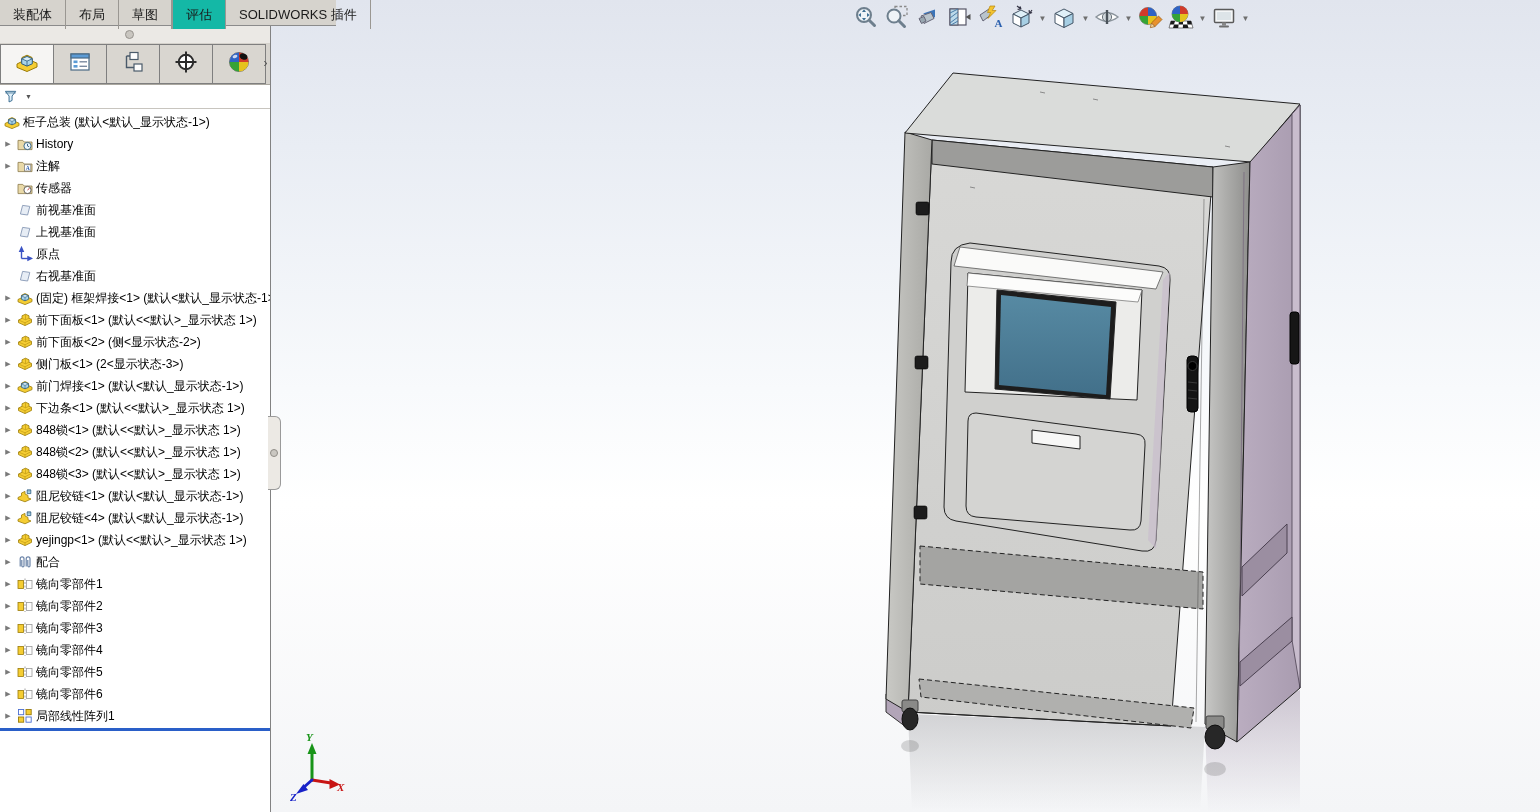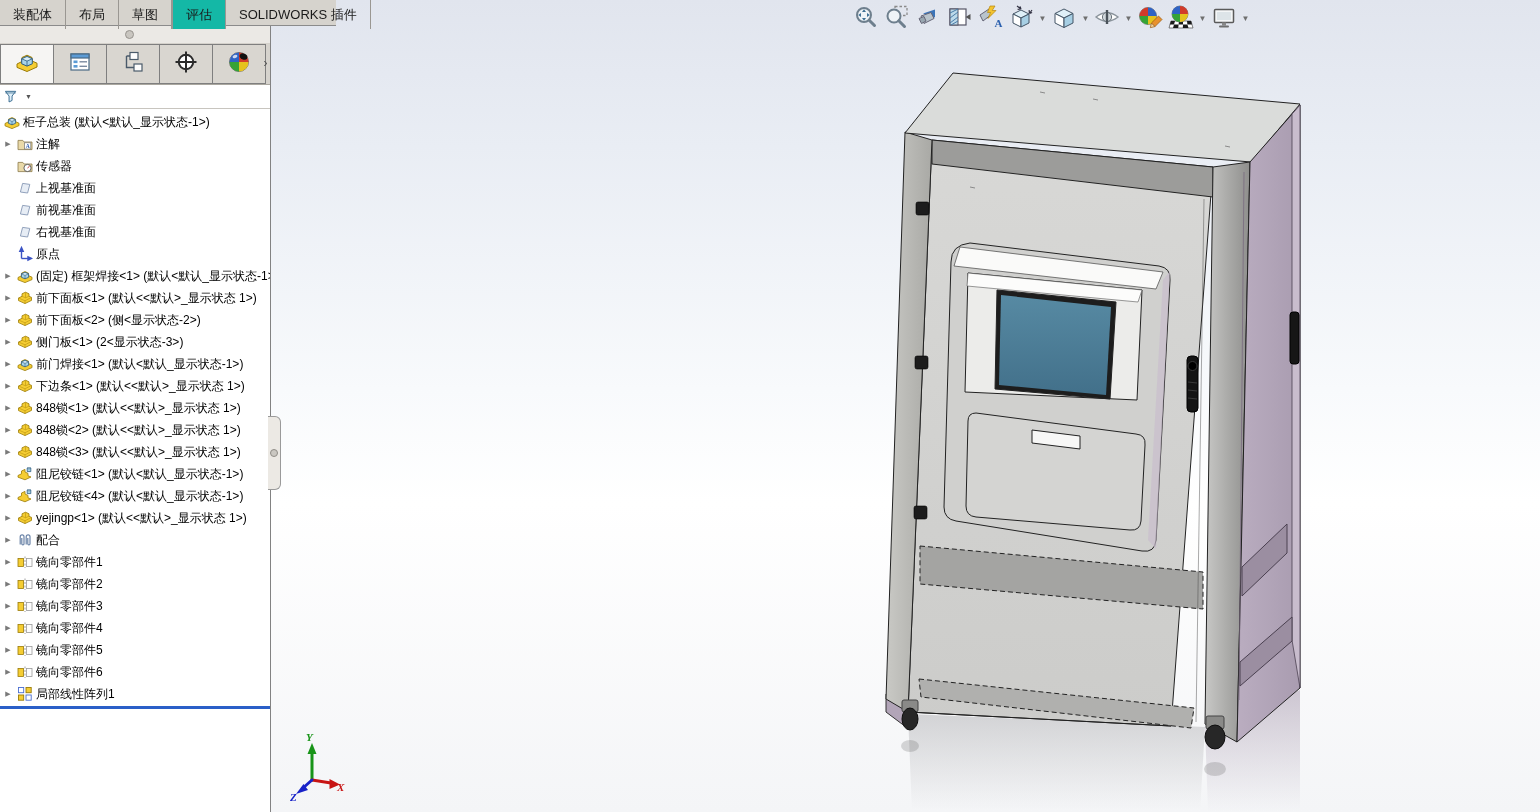--- a/index.html
+++ b/index.html
@@ -395,20 +395,31 @@
           <svg width="16" height="16" viewBox="0 0 16 16">
             <path d="M1 9.5 4.5 7.8 4.5 5.2 8 3.6 11.5 5.2 11.5 7.6 15 9.2 15 11.6 8 14.6 1 11.8Z" fill="#f5cd33" stroke="#9a7b08" stroke-width=".8" stroke-linejoin="round"></path>
             <path d="M8 4.4 11.6 5.9 11.6 9.3 8 10.8 4.4 9.3 4.4 5.9Z" fill="#a8d4ea" stroke="#2d5d80" stroke-width=".8"></path>
             <path d="M8 4.4 11.6 5.9 8 7.4 4.4 5.9Z" fill="#d9eef8" stroke="#2d5d80" stroke-width=".6"></path>
             <line x1="8" y1="7.4" x2="8" y2="10.8" stroke="#2d5d80" stroke-width=".6"></line>
           </svg>
         </span>
     <span class="tlabel">柜子总装  (默认&lt;默认_显示状态-1&gt;)</span>
   </div>
 
+  <div class="trow">
+    <span class="arrowbox">▶</span>
+    <span class="t-ico">
+          <svg width="16" height="16" viewBox="0 0 16 16">
+            <path d="M1 4.4 5.8 4.4 7.2 6 15 6 15 13.6 1 13.6Z" fill="#e9d9a8" stroke="#8b7a4a" stroke-width=".8"></path>
+            <circle cx="10.5" cy="10" r="3.6" fill="#eef6fc" stroke="#2d5d80" stroke-width=".9"></circle>
+            <path d="M10.5 10 10.5 7.8 M10.5 10 12.2 10.8" stroke="#2d5d80" stroke-width=".9" fill="none"></path>
+          </svg>
+        </span>
+    <span class="tlabel">History</span>
+  </div>
 
   <div class="trow">
     <span class="arrowbox">▶</span>
     <span class="t-ico">
           <svg width="16" height="16" viewBox="0 0 16 16">
             <path d="M1 4.4 5.8 4.4 7.2 6 15 6 15 13.6 1 13.6Z" fill="#e9d9a8" stroke="#8b7a4a" stroke-width=".8"></path>
             <rect x="7.6" y="6.8" width="6.2" height="6.2" fill="#fff" stroke="#777" stroke-width=".7"></rect>
             <text x="10.7" y="12" text-anchor="middle" font-size="5.6" font-weight="bold" fill="#2d5dae" font-family="Liberation Serif,serif">A</text>
           </svg>
         </span>
@@ -427,59 +438,59 @@
     <span class="tlabel">传感器</span>
   </div>
 
   <div class="trow">
     <span class="arrowbox"></span>
     <span class="t-ico">
           <svg width="16" height="16" viewBox="0 0 16 16">
             <path d="M3.4 12 5.6 3.4 12.8 4.4 10.6 13Z" fill="rgba(170,190,220,.28)" stroke="#92a2bc" stroke-width="1"></path>
           </svg>
         </span>
+    <span class="tlabel">前视基准面</span>
+  </div>
+
+  <div class="trow">
+    <span class="arrowbox"></span>
+    <span class="t-ico">
+          <svg width="16" height="16" viewBox="0 0 16 16">
+            <path d="M3.4 12 5.6 3.4 12.8 4.4 10.6 13Z" fill="rgba(170,190,220,.28)" stroke="#92a2bc" stroke-width="1"></path>
+          </svg>
+        </span>
     <span class="tlabel">上视基准面</span>
-  </div>
-
-  <div class="trow">
-    <span class="arrowbox"></span>
-    <span class="t-ico">
-          <svg width="16" height="16" viewBox="0 0 16 16">
-            <path d="M3.4 12 5.6 3.4 12.8 4.4 10.6 13Z" fill="rgba(170,190,220,.28)" stroke="#92a2bc" stroke-width="1"></path>
-          </svg>
-        </span>
-    <span class="tlabel">前视基准面</span>
-  </div>
-
-  <div class="trow">
-    <span class="arrowbox"></span>
-    <span class="t-ico">
-          <svg width="16" height="16" viewBox="0 0 16 16">
-            <path d="M3.4 12 5.6 3.4 12.8 4.4 10.6 13Z" fill="rgba(170,190,220,.28)" stroke="#92a2bc" stroke-width="1"></path>
-          </svg>
-        </span>
-    <span class="tlabel">右视基准面</span>
   </div>
 
   <div class="trow">
     <span class="arrowbox"></span>
     <span class="t-ico">
           <svg width="16" height="16" viewBox="0 0 16 16">
             <g stroke="#3b53c4" stroke-width="1.4" fill="#3b53c4">
               <line x1="4.5" y1="12.5" x2="4.5" y2="4"></line>
               <path d="M4.5 1.5 2.8 5.2 6.2 5.2Z"></path>
               <line x1="4.5" y1="12.5" x2="11.5" y2="12.5"></line>
               <path d="M14.5 12.5 11 10.8 11 14.2Z"></path>
             </g>
           </svg>
         </span>
     <span class="tlabel">原点</span>
   </div>
 
   <div class="trow">
+    <span class="arrowbox"></span>
+    <span class="t-ico">
+          <svg width="16" height="16" viewBox="0 0 16 16">
+            <path d="M3.4 12 5.6 3.4 12.8 4.4 10.6 13Z" fill="rgba(170,190,220,.28)" stroke="#92a2bc" stroke-width="1"></path>
+          </svg>
+        </span>
+    <span class="tlabel">右视基准面</span>
+  </div>
+
+  <div class="trow">
     <span class="arrowbox">▶</span>
     <span class="t-ico">
           <svg width="16" height="16" viewBox="0 0 16 16">
             <path d="M1 9.5 4.5 7.8 4.5 5.2 8 3.6 11.5 5.2 11.5 7.6 15 9.2 15 11.6 8 14.6 1 11.8Z" fill="#f5cd33" stroke="#9a7b08" stroke-width=".8" stroke-linejoin="round"></path>
             <path d="M8 4.4 11.6 5.9 11.6 9.3 8 10.8 4.4 9.3 4.4 5.9Z" fill="#a8d4ea" stroke="#2d5d80" stroke-width=".8"></path>
             <path d="M8 4.4 11.6 5.9 8 7.4 4.4 5.9Z" fill="#d9eef8" stroke="#2d5d80" stroke-width=".6"></path>
             <line x1="8" y1="7.4" x2="8" y2="10.8" stroke="#2d5d80" stroke-width=".6"></line>
           </svg>
         </span>
     <span class="tlabel">(固定) 框架焊接&lt;1&gt; (默认&lt;默认_显示状态-1&gt;)</span>

